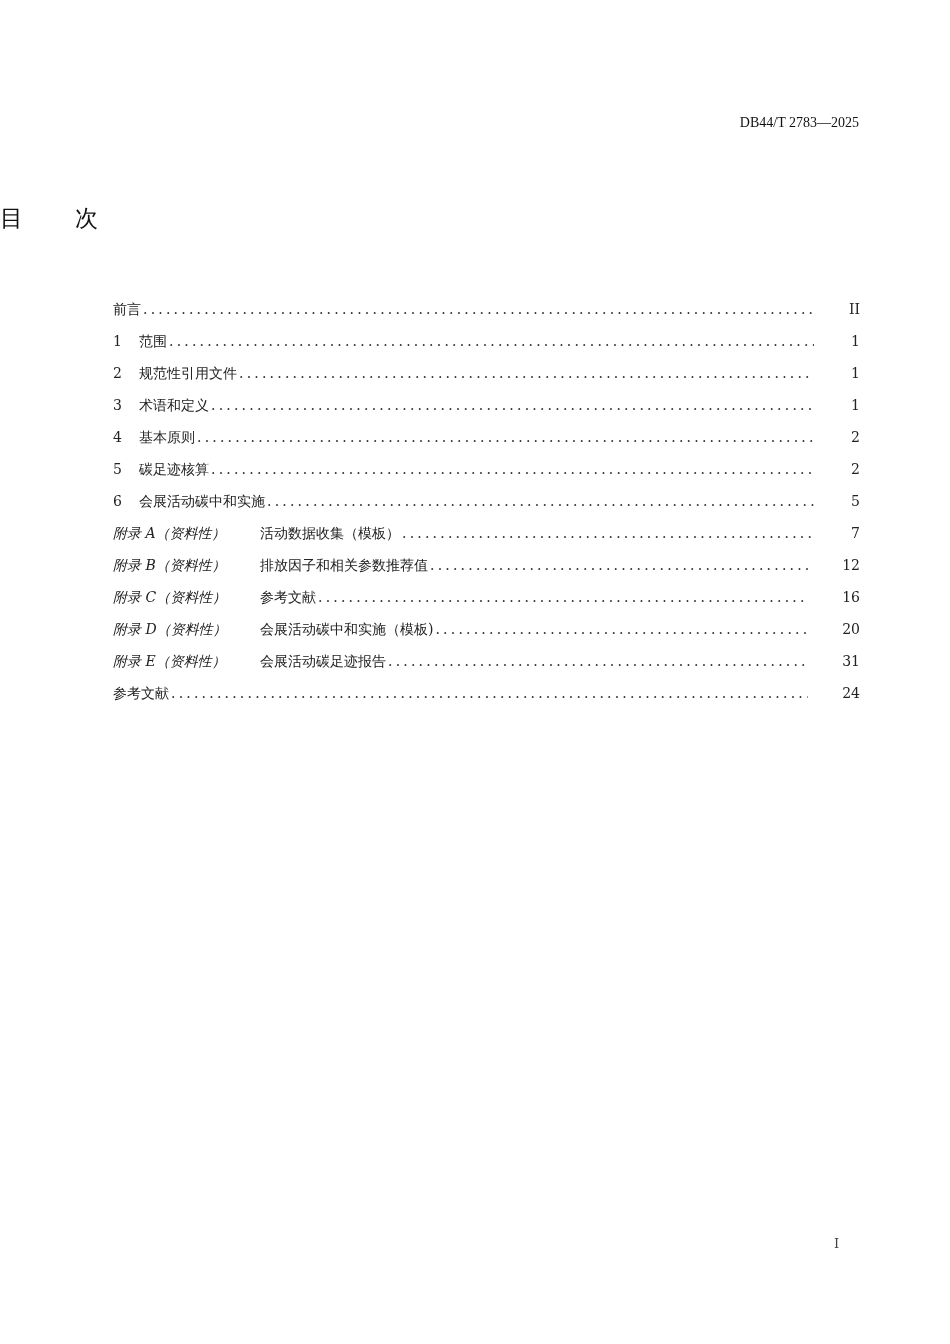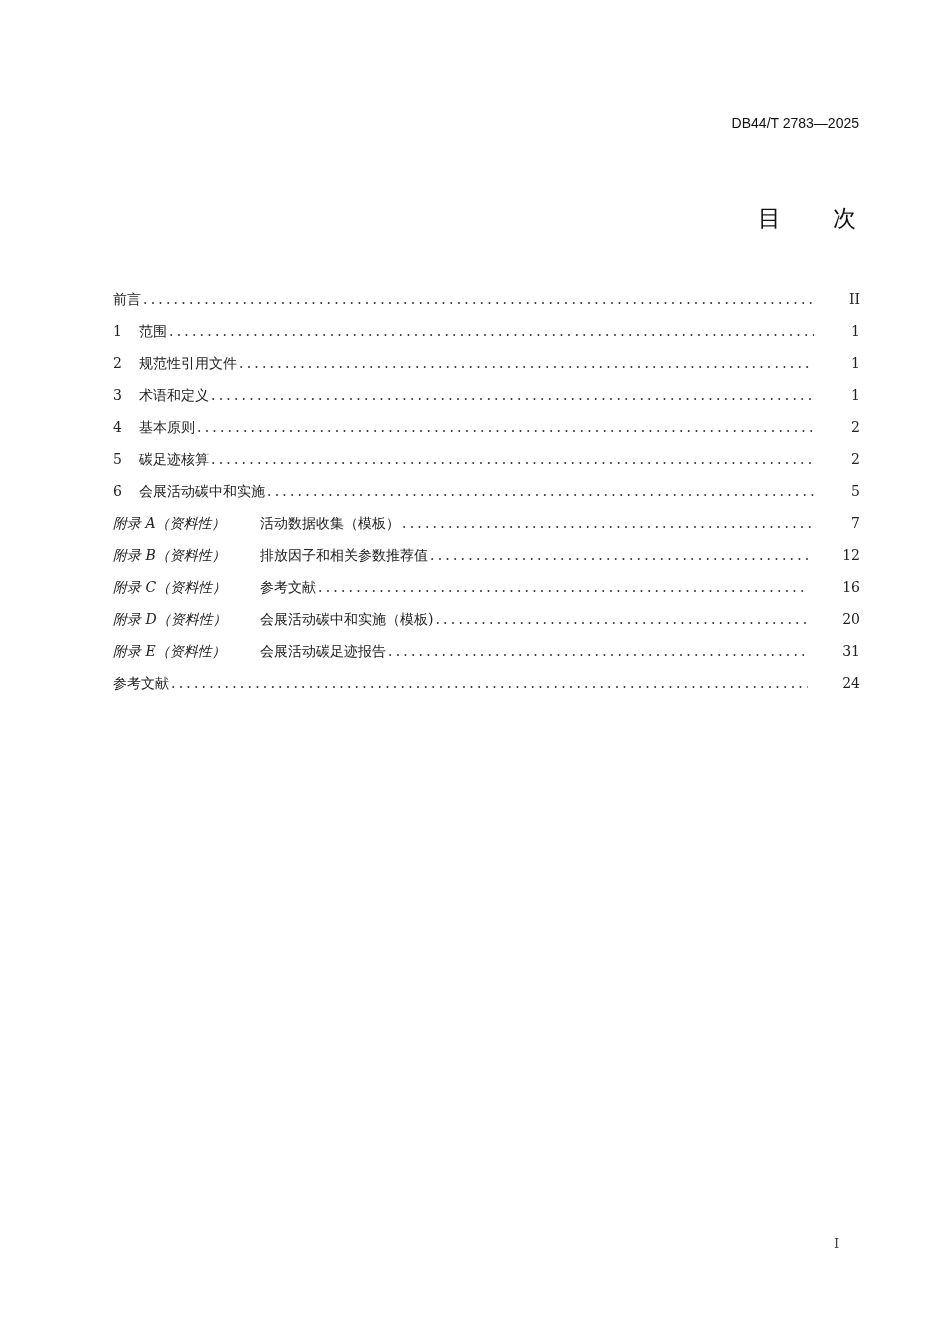--- a/index.html
+++ b/index.html
@@ -1,36 +1,36 @@
 <!DOCTYPE html>
 <html><head>
 <meta charset="utf-8">
 <style>
   html, body { margin: 0; padding: 0; background: #ffffff; }
   body { width: 950px; height: 1344px; position: relative; overflow: hidden; color: #111; }
   .std-number {
     position: absolute; top: 115px; right: 91px;
-    font-family: Liberation Sans, sans-serif;
+    font-family: Liberation Serif, serif;
     font-size: 14px; color: #111; letter-spacing: 0px;
   }
   .title {
     position: absolute; top: 203px; left: 0; width: 856px;
-    text-align: right;
+    text-align: left;
     font-family: Liberation Sans, sans-serif;
     font-size: 23px; color: #111;
   }
   .title span { display: inline-block; }
   .title .gap { width: 52px; }
   .toc {
     position: absolute; top: 288px; left: 113px; width: 747px;
     font-family: "DejaVu Serif", "Liberation Serif", serif;
     font-size: 14px; color: #222;
   }
   .toc-row {
-    display: flex; align-items: flex-start;
+    display: flex; align-items: flex-end;
     height: 32px; line-height: 22px;
   }
   .toc-num { width: 26px; flex: none; }
   .toc-prefix { flex: none; width: 147px; font-style: italic; }
   .toc-label { flex: none; white-space: nowrap; }
   .toc-leader {
     flex: 1 1 auto; overflow: hidden; white-space: nowrap;
     margin: 0 6px 0 2px; letter-spacing: 3.2px; color: #333;
   }
   .toc-page { flex: none; text-align: right; min-width: 12px; margin-left: 28px; }

